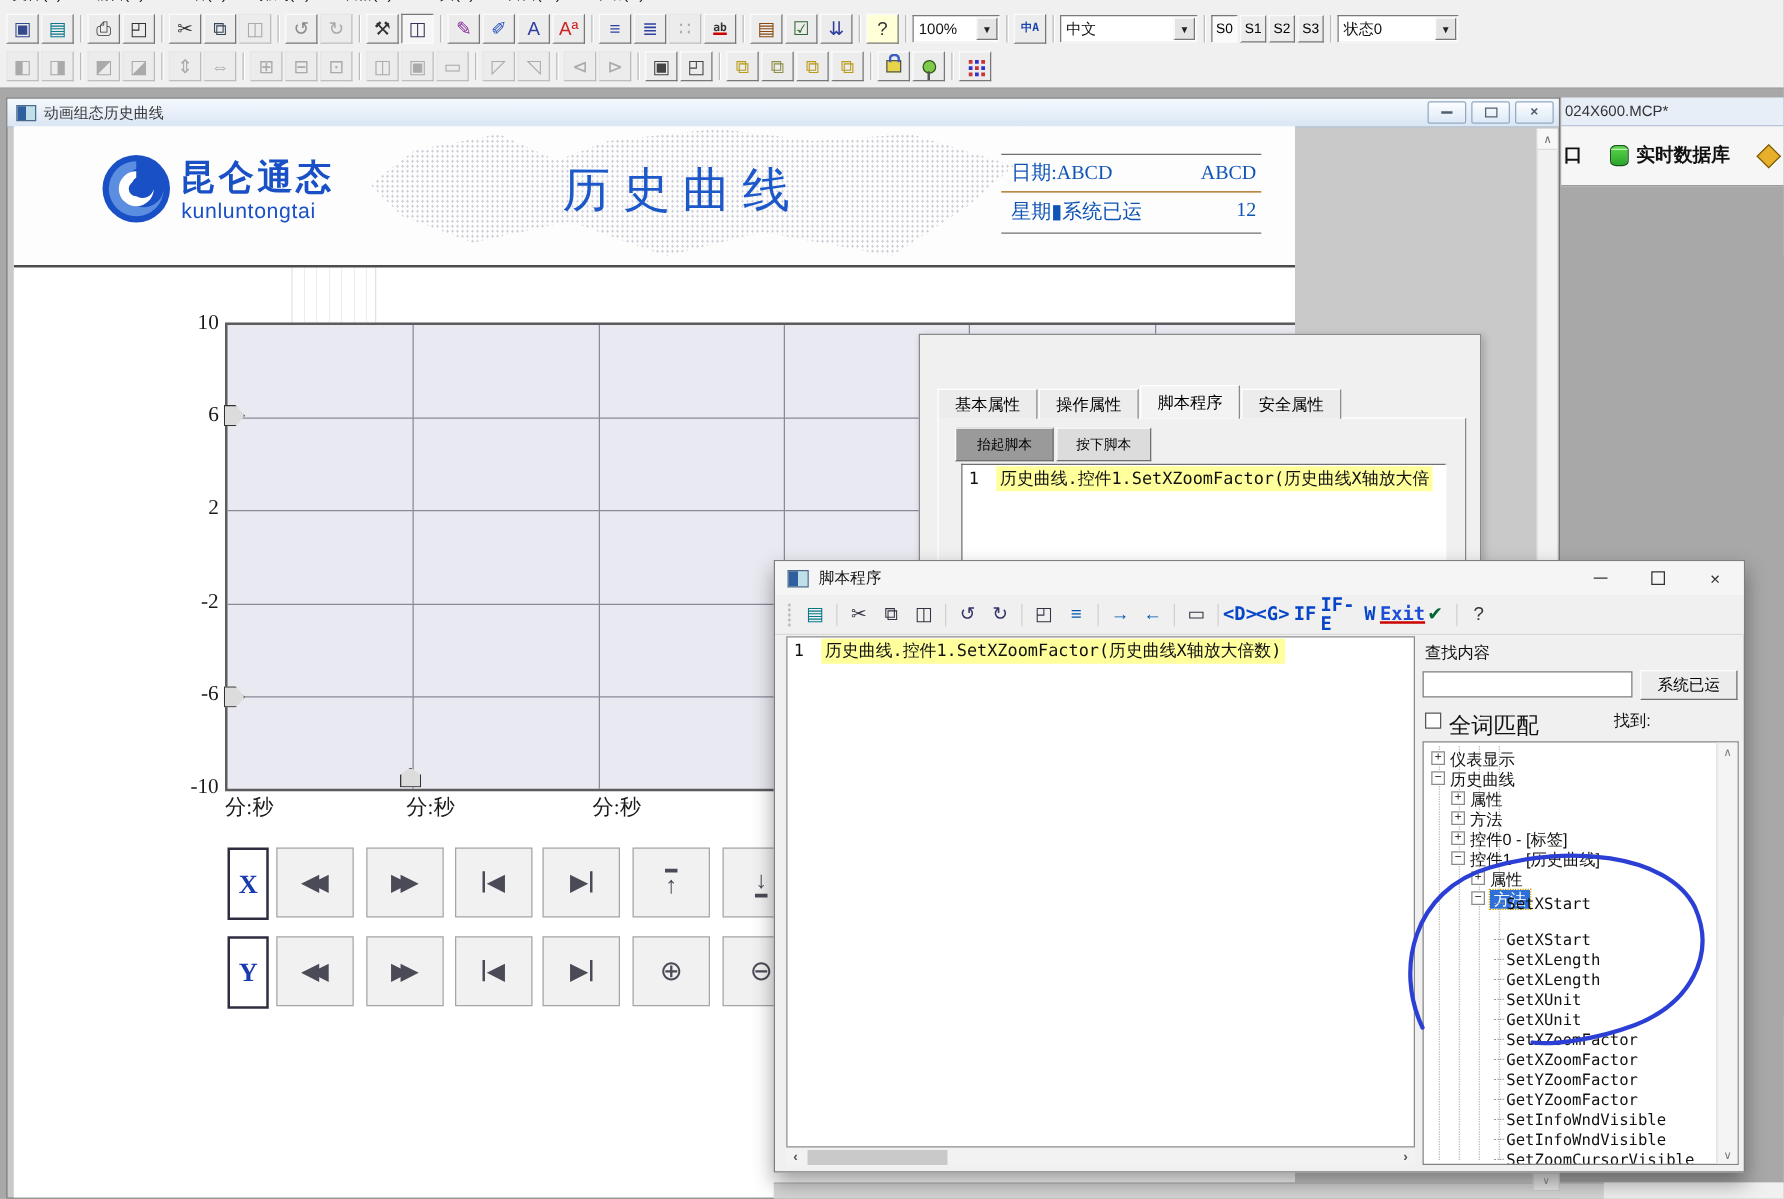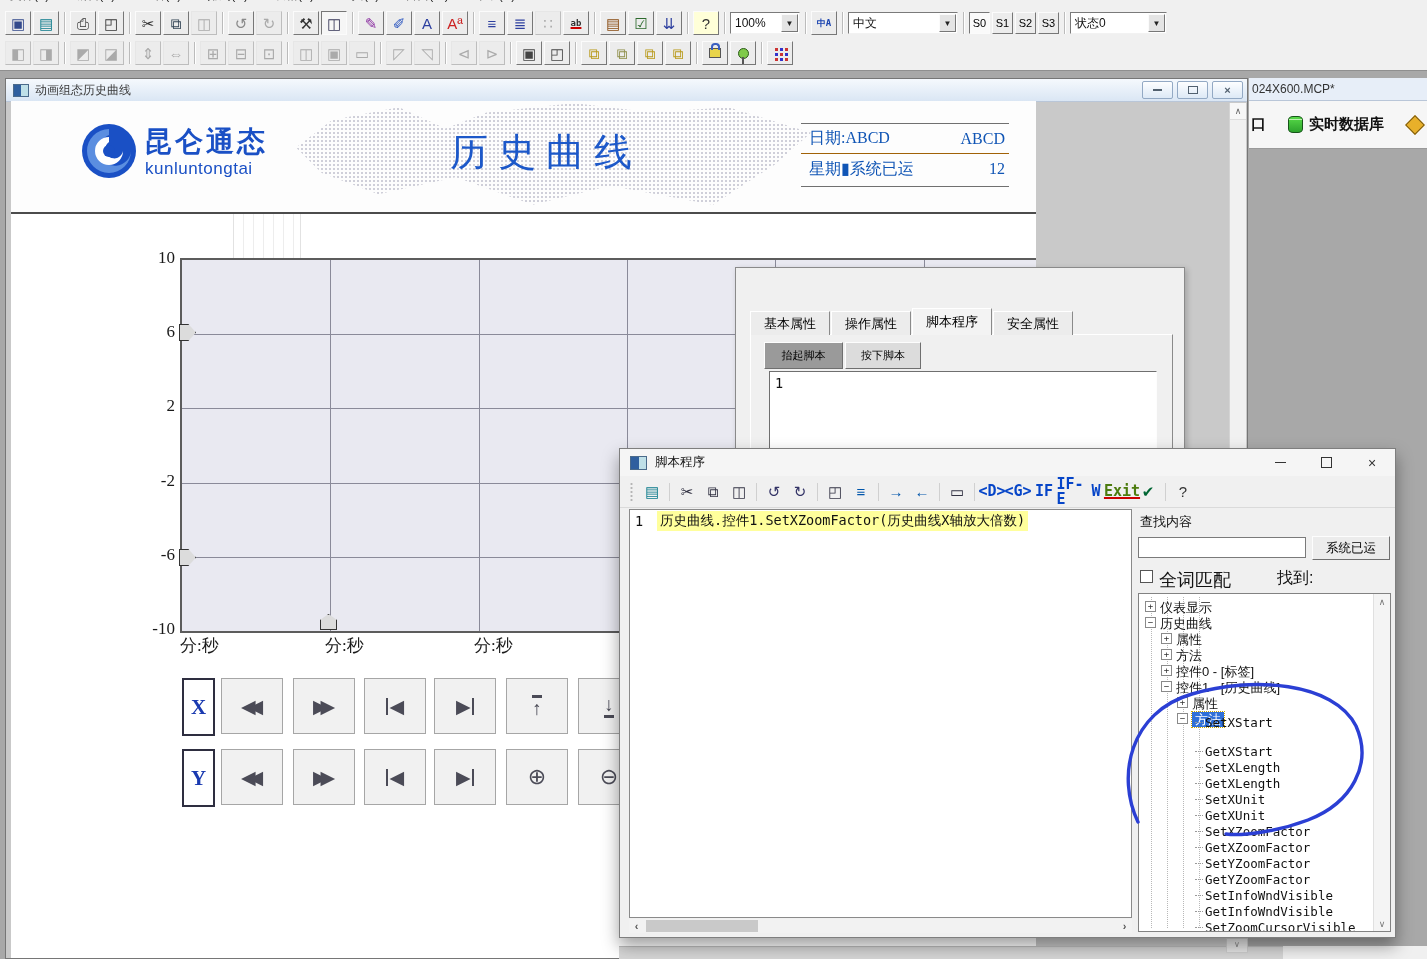--- a/index.html
+++ b/index.html
@@ -155,21 +155,21 @@
   .sw-hscroll{position:absolute;left:9px;top:470px;width:503px;height:14px;background:#f2f2f2;display:flex;align-items:center;}
   .sw-hscroll .la,.sw-hscroll .ra{width:15px;text-align:center;font-size:11px;color:#555;font-weight:bold;}
   .sw-hscroll .ra{position:absolute;right:0;}
   .sw-hscroll .thumb{position:absolute;left:17px;width:112px;top:1px;bottom:1px;background:#c9c9c9;}
   .find-label{position:absolute;left:520px;top:64px;font-size:13px;color:#111;}
   .find-input{position:absolute;left:518px;top:88px;width:168px;height:21px;background:#fff;border:1px solid #7a7a7a;box-sizing:border-box;}
   .find-btn{position:absolute;left:692px;top:87px;width:78px;height:24px;background:#ececec;font-size:12.5px;
             border:1px solid;border-color:#fdfdfd #6f6f6f #6f6f6f #fdfdfd;display:flex;align-items:center;justify-content:center;box-sizing:border-box;}
   .ww-check{position:absolute;left:520px;top:121px;width:11px;height:11px;background:#fff;border:1px solid #555;}
   .ww-label{position:absolute;left:539px;top:119px;font-size:18px;color:#111;}
-  .found-label{position:absolute;left:657px;top:119px;font-size:16px;color:#111;}
+  .found-label{position:absolute;left:671px;top:119px;font-size:13px;color:#111;}
   .tree{position:absolute;left:518px;top:144px;width:253px;height:339px;background:#fff;border:1px solid #828282;box-sizing:border-box;overflow:hidden;}
   .tree .guide{position:absolute;top:3px;bottom:3px;width:0;border-left:1px dotted #b8b8b8;}
   .tree-scroll{position:absolute;right:0;top:0;bottom:0;width:16px;background:#f4f4f4;border-left:1px solid #e0e0e0;}
   .tree-scroll .up,.tree-scroll .dn{position:absolute;left:0;right:0;height:15px;display:flex;align-items:center;justify-content:center;font-size:9px;color:#777;}
   .tree-scroll .dn{bottom:0;}
   .trow{position:absolute;height:16px;display:flex;align-items:center;font-size:13px;color:#111;white-space:nowrap;}
   .texp{position:absolute;width:11px;height:11px;background:#fff;border:1px solid #8a8a8a;box-sizing:border-box;
         font-size:9px;line-height:8px;text-align:center;color:#333;font-family:"DejaVu Sans Mono",monospace;}
   .tlabel{position:absolute;line-height:15px;}
   .tlabel.mono{font-family:"DejaVu Sans Mono",monospace;font-size:12.5px;}
@@ -534,20 +534,21 @@
         <span class="pd-tab">基本属性</span>
         <span class="pd-tab">操作属性</span>
         <span class="pd-tab active">脚本程序</span>
         <span class="pd-tab">安全属性</span>
       </div>
       <div class="pd-sbtn dark" style="left:28px;top:74px;width:79px;">抬起脚本</div>
       <div class="pd-sbtn lite" style="left:109px;top:74px;width:76px;">按下脚本</div>
       <div class="pd-edit">
         <div class="code-line">
           <span class="ln">1</span>
+          <span class="cd">历史曲线.控件1.SetXZoomFactor(历史曲线X轴放大倍</span>
         </div>
       </div>
     </div>
 
     <div class="script-window">
       <div class="sw-title">
         <span class="sw-icon"></span>
         <span class="t">脚本程序</span>
         <span class="sw-ctrls">
           <span class="sw-cbtn">
@@ -610,21 +611,21 @@
           <div class="swbtn">
             <span class="g txt" style="color: rgb(6, 69, 200);">IF</span>
           </div>
           <div class="swbtn">
             <span class="g txt" style="color: rgb(6, 69, 200);">IF-E</span>
           </div>
           <div class="swbtn">
             <span class="g txt" style="color: rgb(6, 69, 200);">W</span>
           </div>
           <div class="swbtn">
-            <span class="g txt undl" style="color: #4d7c0f;">Exit</span>
+            <span class="g txt undl" style="color: #1d4ed8;">Exit</span>
           </div>
           <div class="swbtn">
             <span class="g" style="color: rgb(0, 102, 51);">✔</span>
           </div>
           <div class="swsep"></div>
           <div class="swbtn yel">
             <span class="g" style="color: rgb(51, 51, 51);">?</span>
           </div>
         </div>
       <div class="sw-code">

